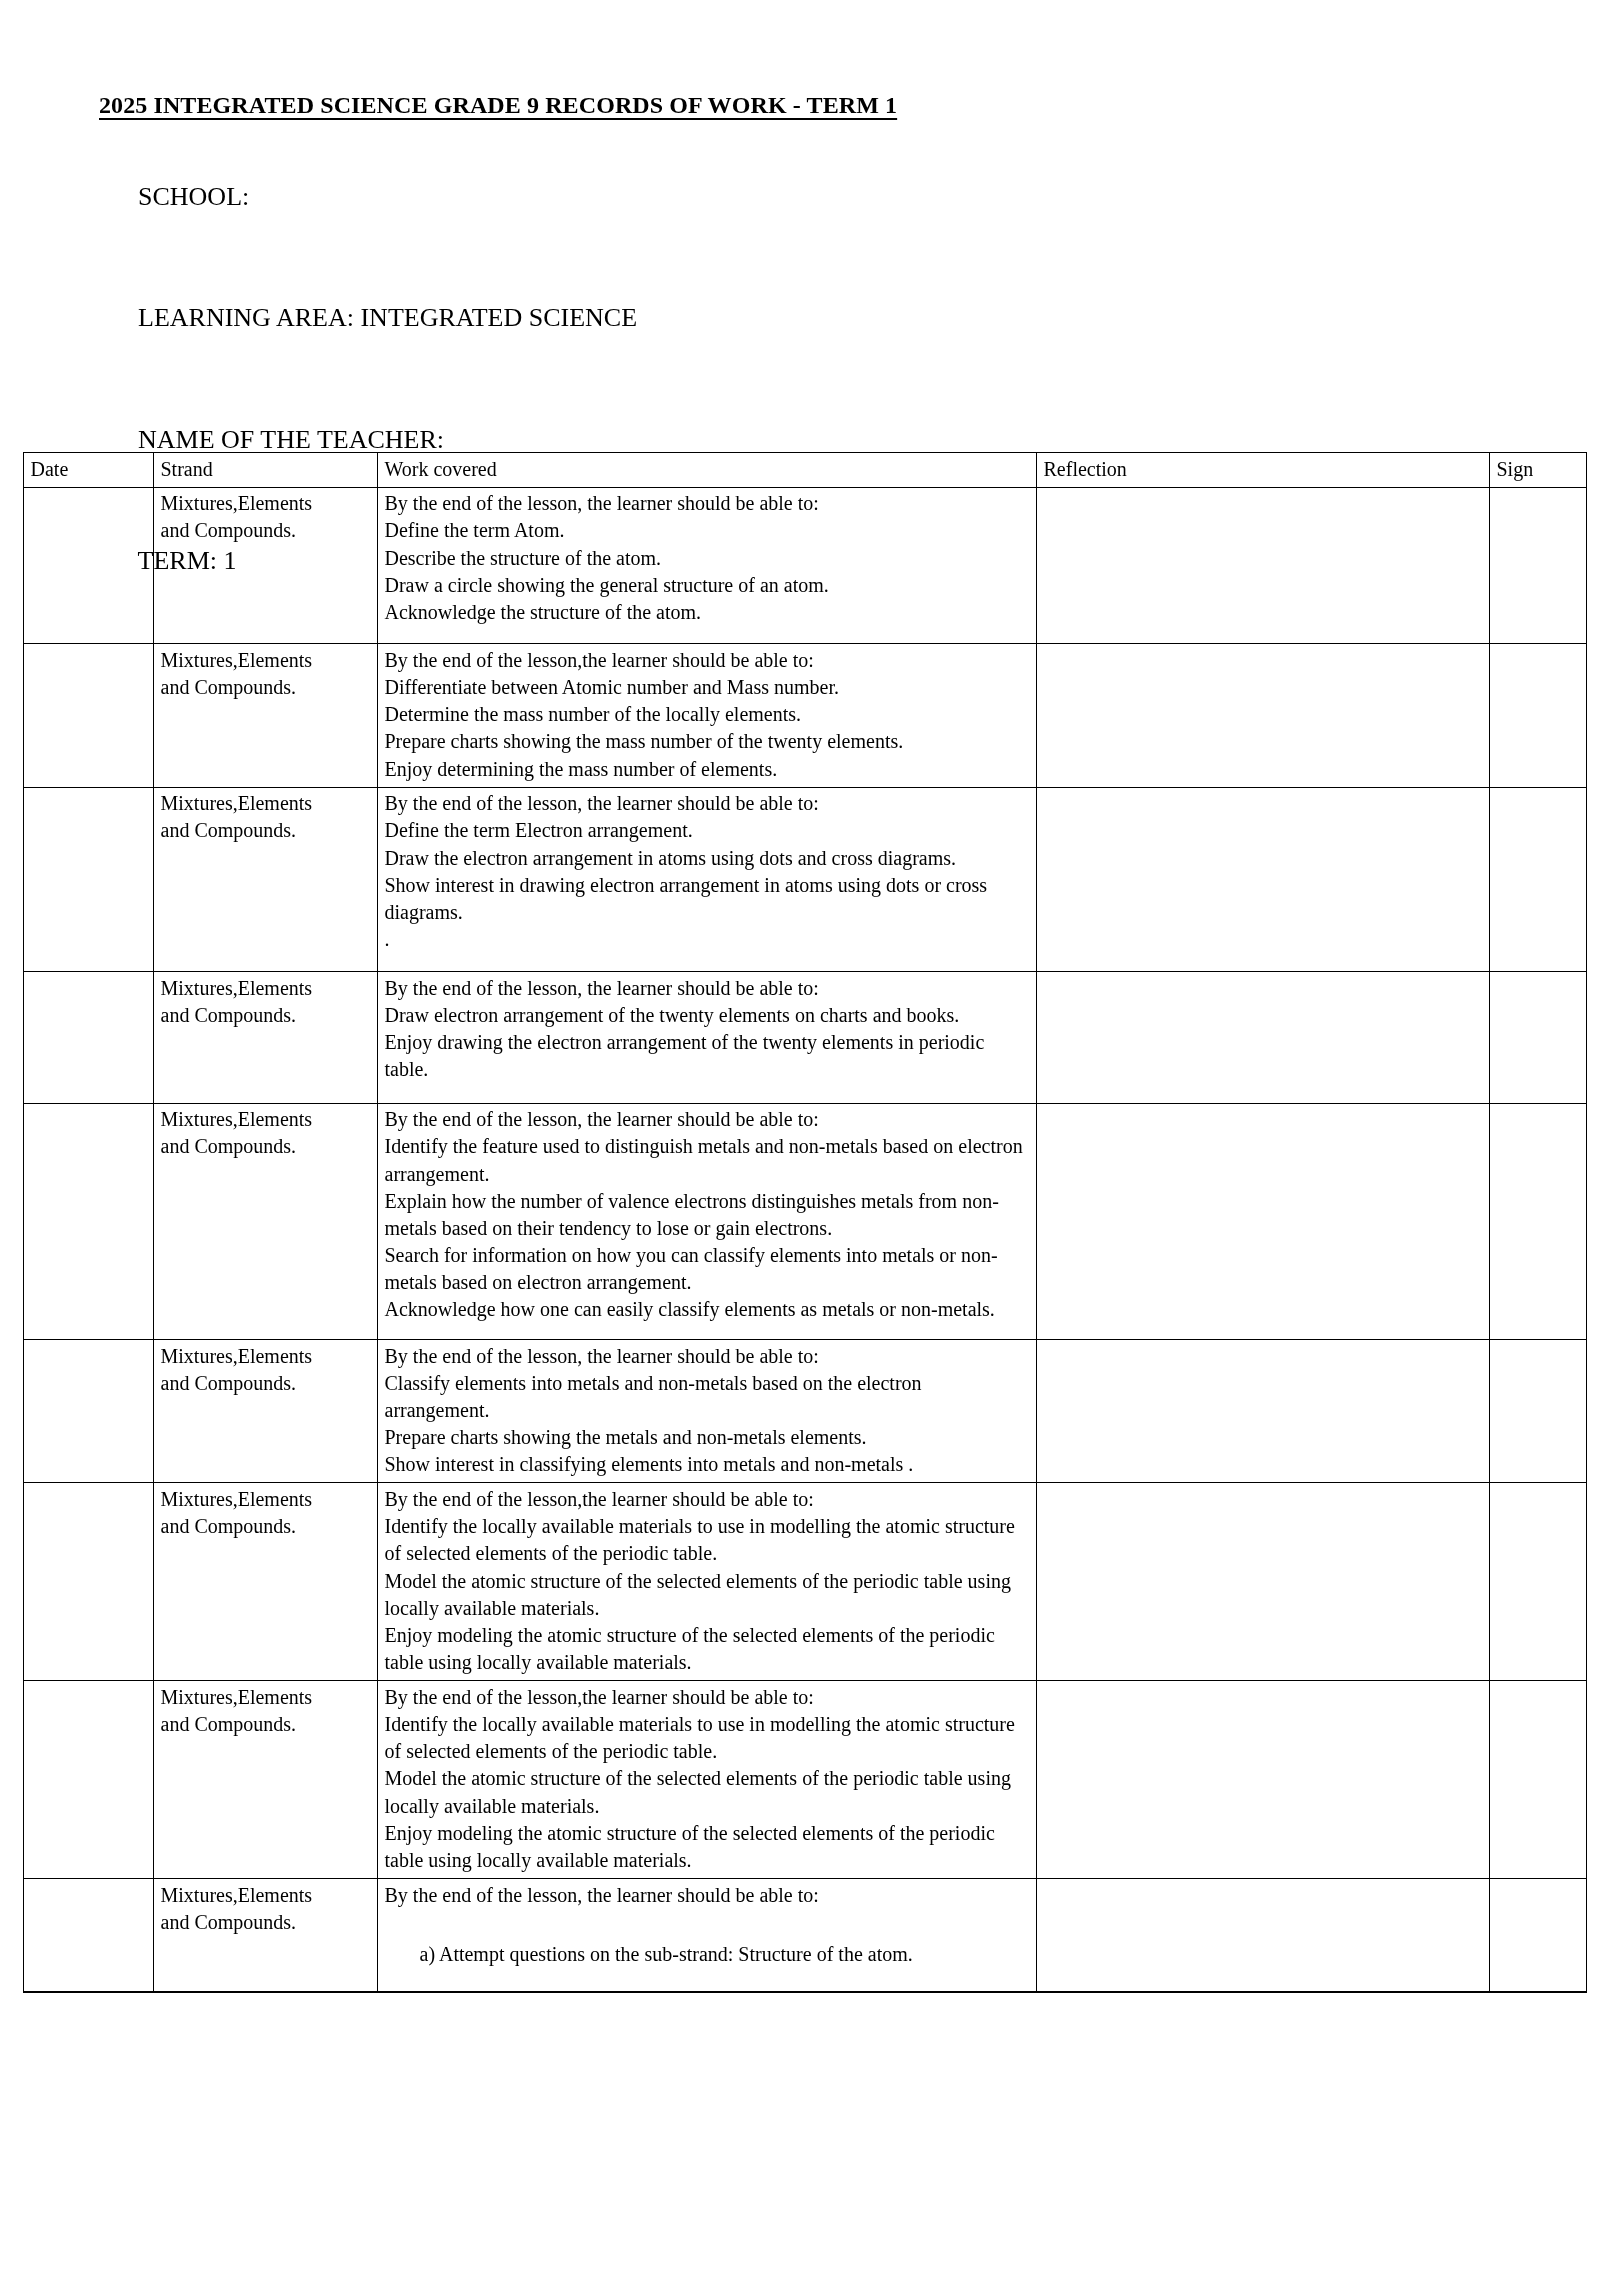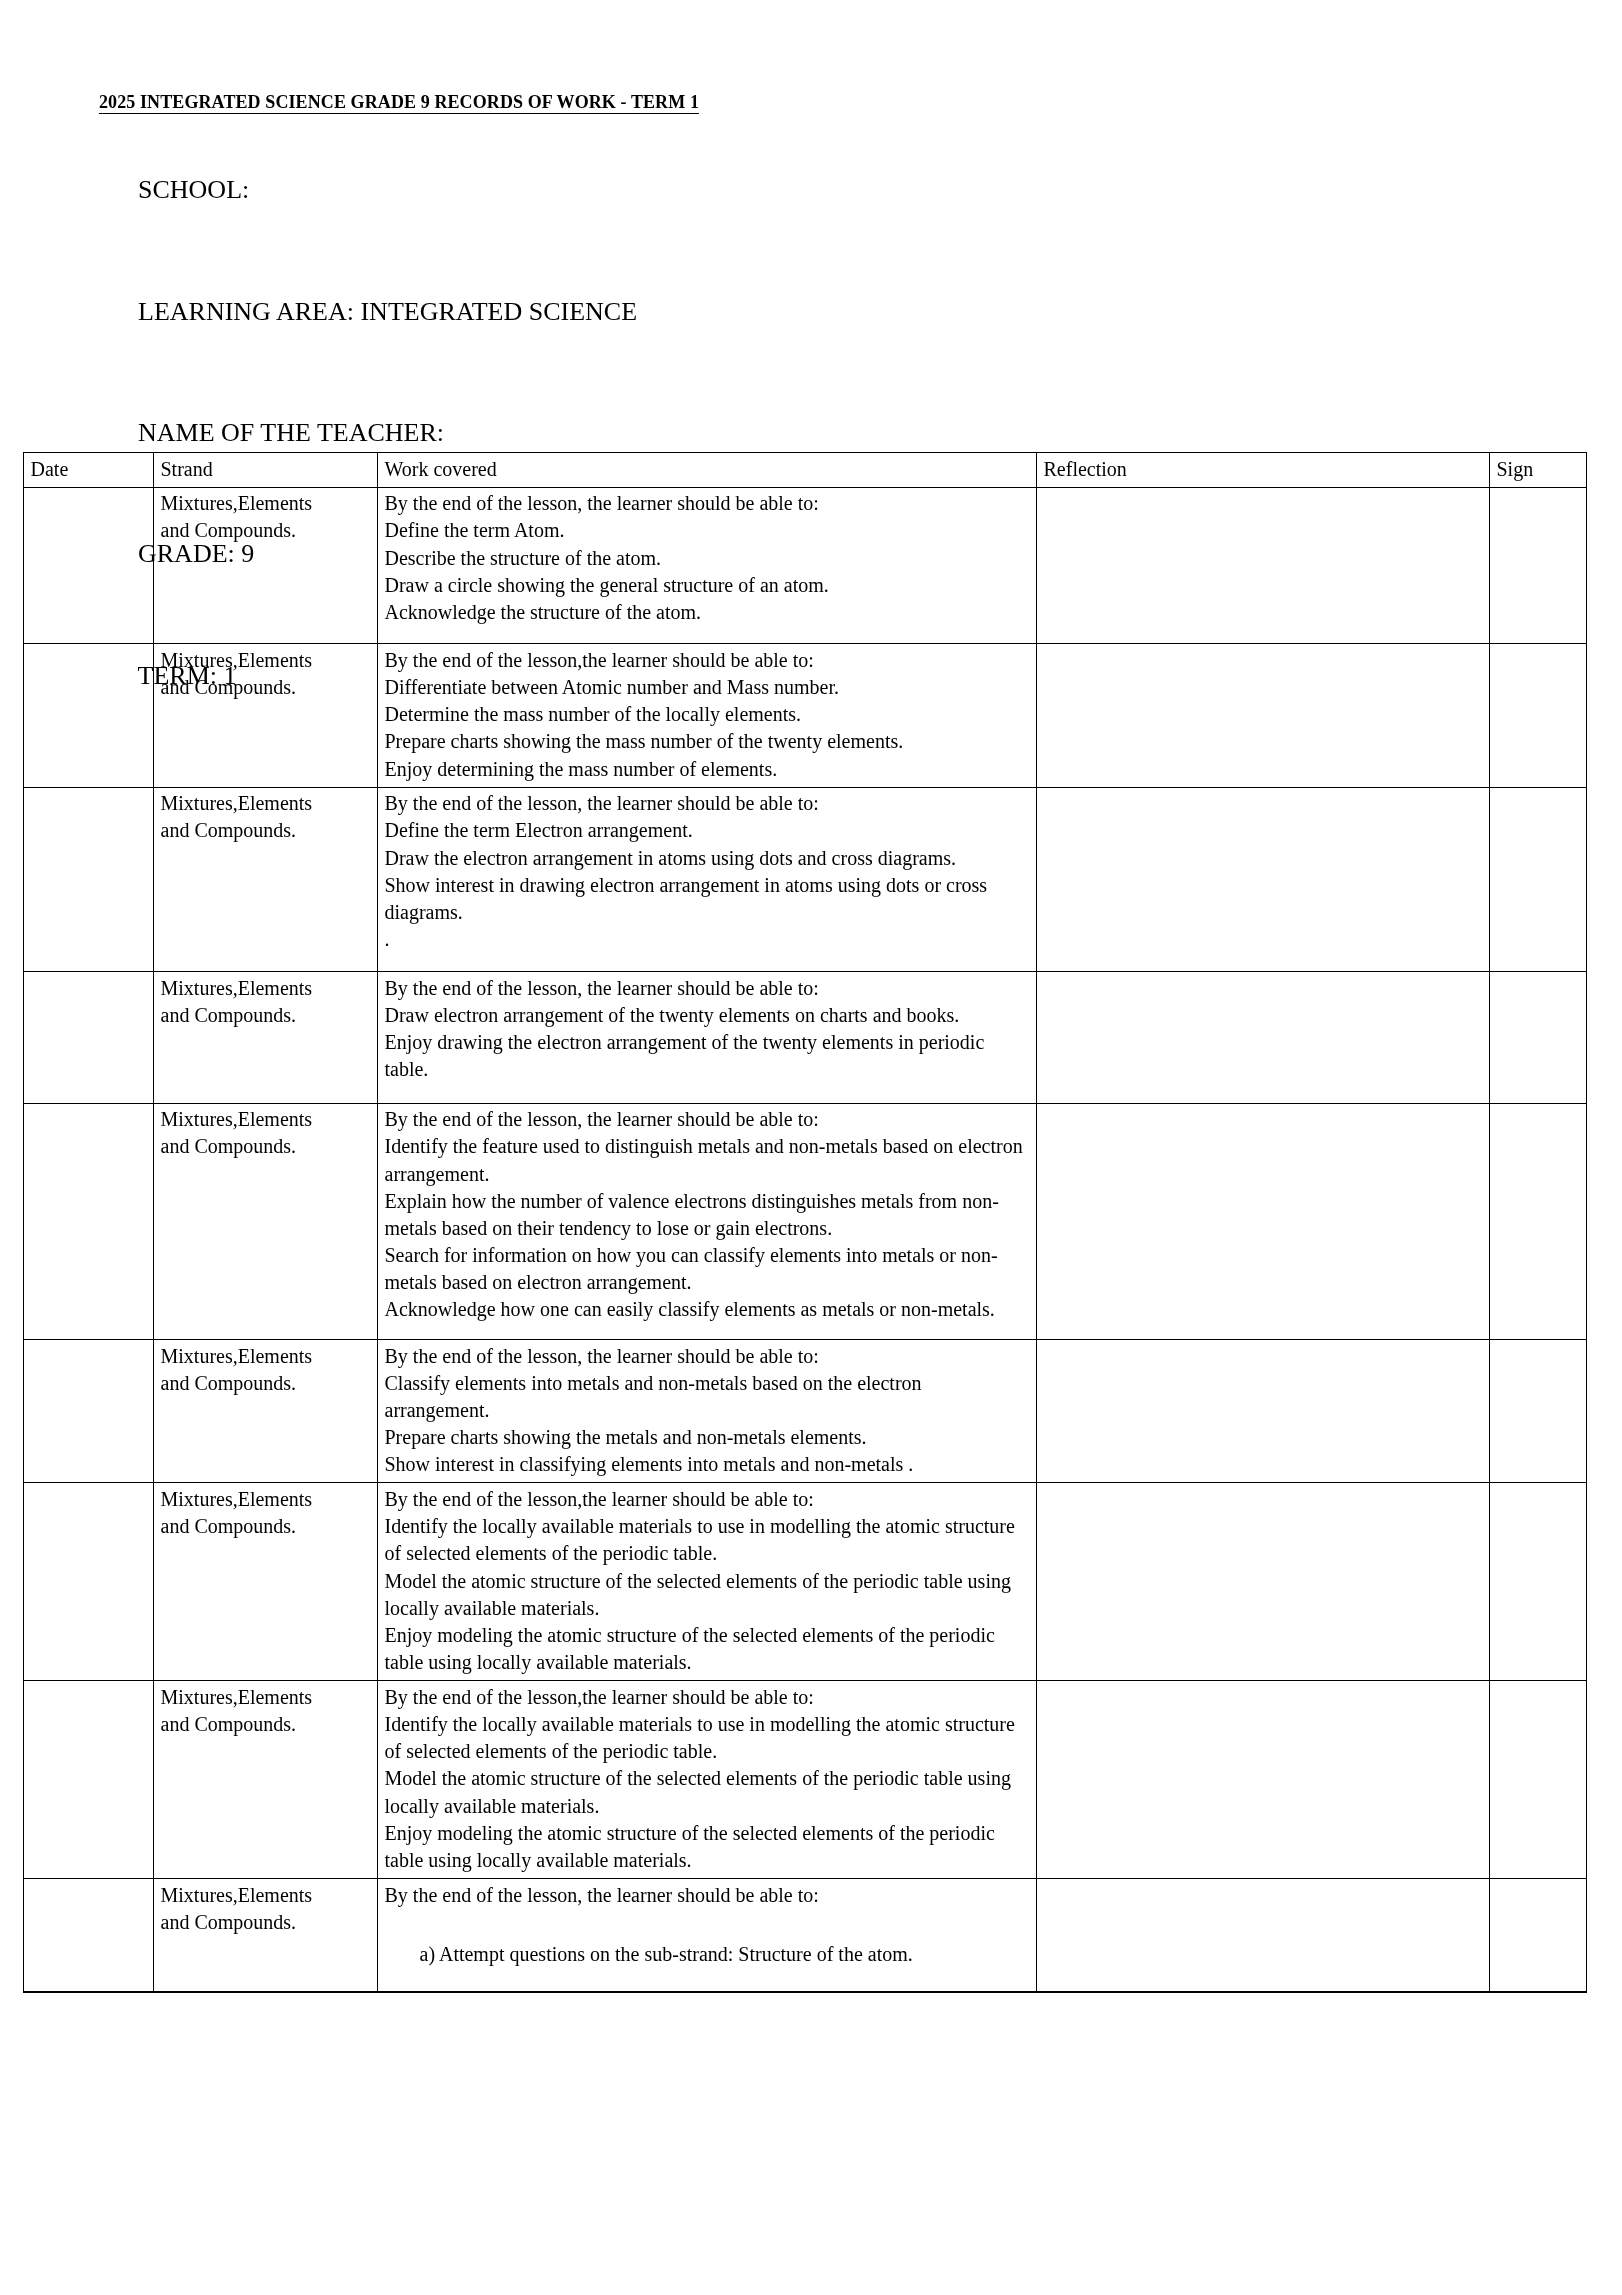--- a/index.html
+++ b/index.html
@@ -24,21 +24,21 @@
   }
 
   .header-block {
     position: absolute;
     left: 99px;
     top: 92px;
     width: 1440px;
   }
 
   .doc-title {
-    font-size: 18px;
+    font-size: 24px;
     font-weight: bold;
     text-decoration: underline;
     text-underline-offset: 5.2px;
     letter-spacing: 0.1px;
     margin: 0 0 34px 0;
     line-height: 1.12;
   }
 
   .meta-line {
     font-size: 26px;
@@ -137,23 +137,20 @@
     </div>
 
     <div class="meta-line">
       <span class="lbl">LEARNING AREA</span><span class="val">: INTEGRATED SCIENCE</span>
     </div>
 
     <div class="meta-line">
       <span class="lbl">NAME OF THE TEACHER:</span><span class="val"></span>
     </div>
 
-    <div class="meta-line">
-      <span class="lbl">GRADE:</span><span class="val"> 9</span>
-    </div>
 
     <div class="meta-line">
       <span class="lbl">TERM:</span><span class="val"> 1</span>
     </div>
   </div>
 
   <table class="row-table">
     <colgroup>
       <col class="c-date">
       <col class="c-strand">

